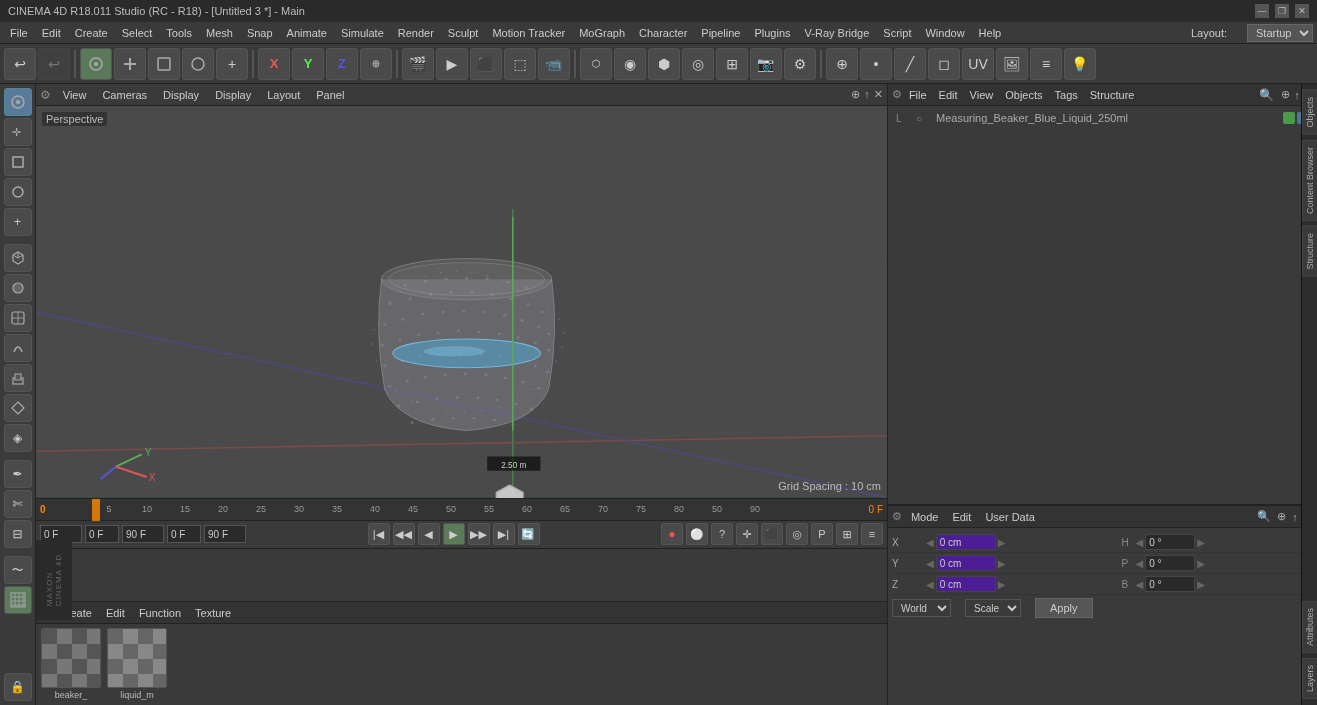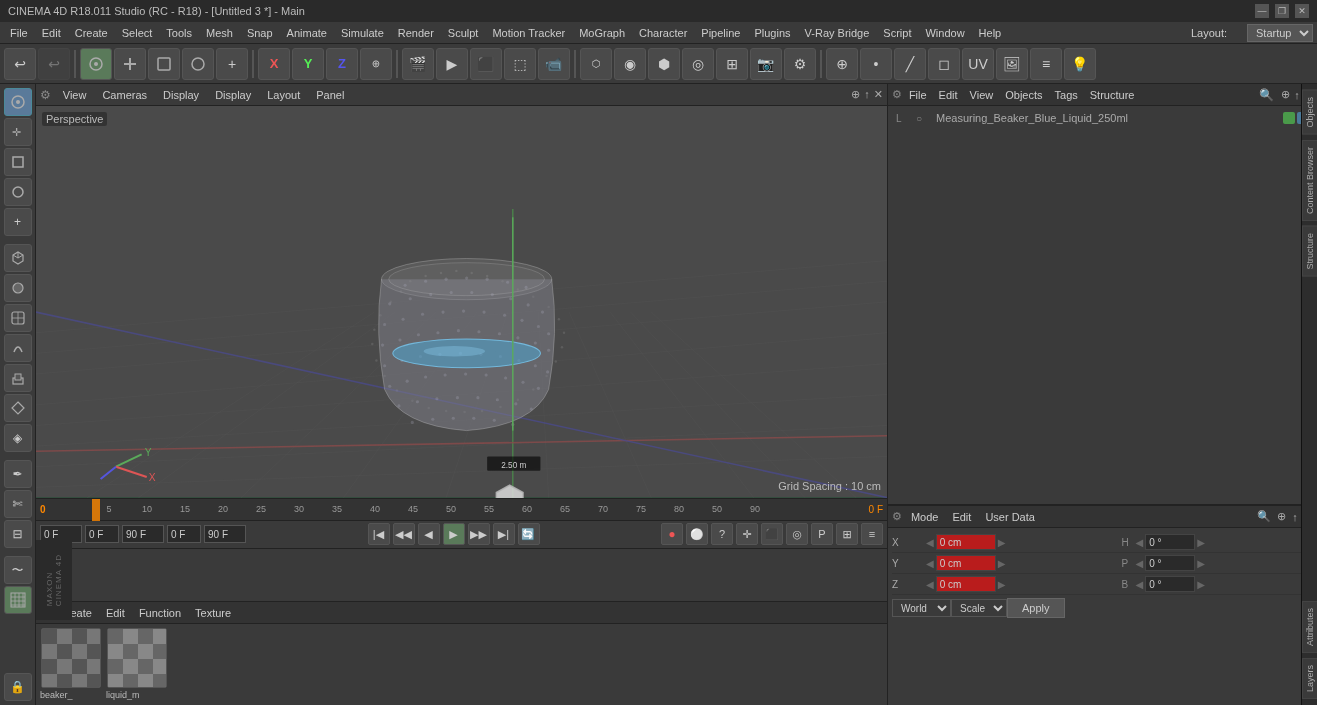--- a/index.html
+++ b/index.html
@@ -375,21 +375,21 @@
       align-items: center;
       gap: 2px;
       flex: 1;
     }
     .attr-field-label {
       color: #888;
       font-size: 10px;
       width: 12px;
     }
     .attr-field {
-      background: #b91c1c;
+      background: #4c1d95;
       border: 1px solid #444;
       color: #ccc;
       padding: 1px 3px;
       font-size: 10px;
       width: 60px;
       height: 16px;
     }
     .attr-field-2 {
       background: #2a2a2a;
       border: 1px solid #444;
@@ -448,21 +448,21 @@
       width: 60px;
       height: 60px;
       border: 1px solid #555;
       border-radius: 2px;
       overflow: hidden;
       position: relative;
     }
     .mat-label {
       font-size: 9px;
       color: #bbb;
-      text-align: left;
+      text-align: center;
       width: 62px;
       overflow: hidden;
       text-overflow: ellipsis;
       white-space: nowrap;
     }
 
     
     .apply-btn {
       background: #555;
       border: 1px solid #666;
@@ -524,21 +524,21 @@
       writing-mode: vertical-rl;
       text-orientation: mixed;
       transform: rotate(180deg);
       font-size: 8px;
       color: #666;
       letter-spacing: 1px;
     }
     #coord-bottom-row {
       display: flex;
       align-items: center;
-      gap: 0;
+      gap: 14px;
       padding-top: 3px;
     }
   </style>
 </head>
 <body>
 
 <div id="title-bar">
   <span>CINEMA 4D R18.011 Studio (RC - R18) - [Untitled 3 *] - Main</span>
   <div id="title-bar-controls">
     <span>—</span>

